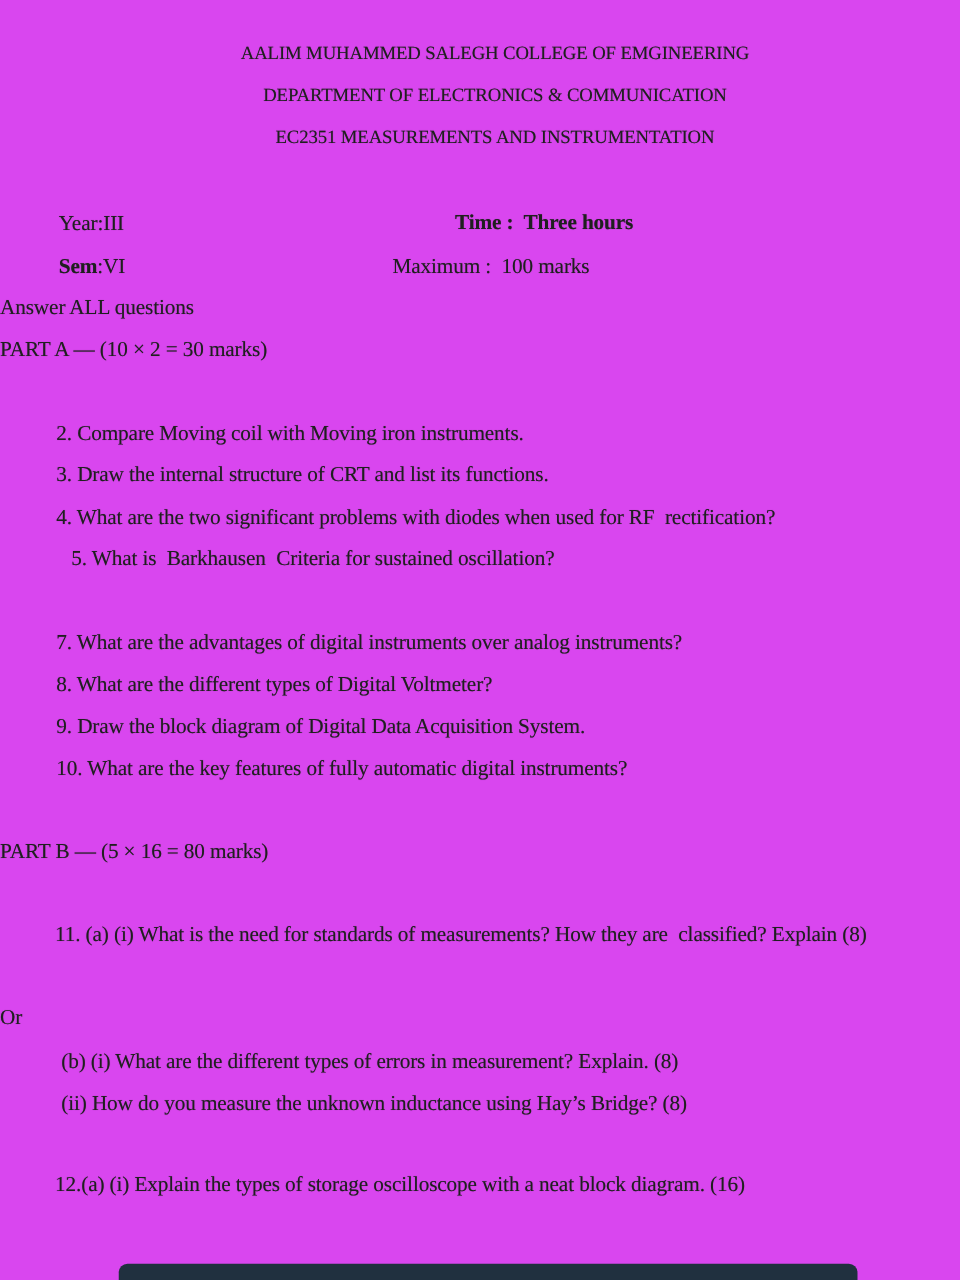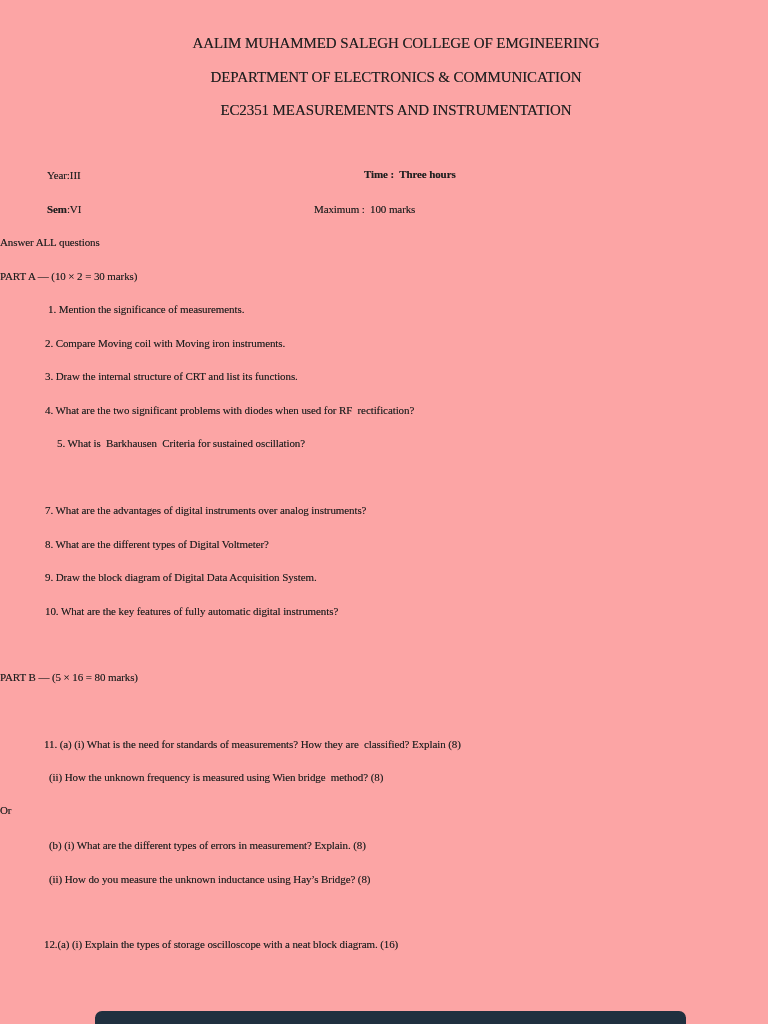--- a/index.html
+++ b/index.html
@@ -12,21 +12,21 @@
     width: 768px;
     height: 1024px;
     background: #ffffff;
     overflow: hidden;
     font-family: "Liberation Serif", "DejaVu Serif", serif;
     color: #1f1f1f;
   }
   .line {
     position: absolute;
     white-space: pre;
-    font-size: 11px;
+    font-size: 17px;
     line-height: 1;
     letter-spacing: -0.1px;
     text-shadow: 0 0 0.6px rgba(40,40,40,0.55);
   }
   .hdr {
     left: 24px;
     right: 0;
     text-align: center;
     font-size: 15px;
   }
@@ -38,50 +38,48 @@
     top: 1011px;
     width: 591px;
     height: 16px;
     border-radius: 7px 7px 0 0;
     background: #20303f;
   }
 </style>
 </head>
 <body>
 
-<div id="page" style="color: rgb(31, 31, 31); background: #fca5a5;">
+<div id="page" style="color: rgb(31, 31, 31); background: #d946ef;">
 
   <div class="line hdr" style="top:36px">AALIM MUHAMMED SALEGH COLLEGE OF EMGINEERING</div>
   <div class="line hdr" style="top:70px">DEPARTMENT OF ELECTRONICS &amp; COMMUNICATION</div>
   <div class="line hdr" style="top:103px">EC2351 MEASUREMENTS AND INSTRUMENTATION</div>
 
   <div class="line" style="left:47px; top:170px">Year:III</div>
   <div class="line bold" style="left:364px; top:169px">Time :  Three hours</div>
 
   <div class="line" style="left:47px; top:204px"><span class="bold">Sem</span><span>:VI</span></div>
   <div class="line" style="left:314px; top:204px">Maximum :  100 marks</div>
 
   <div class="line centerbox" style="left:0; width:594px; top:237px">Answer ALL questions</div>
 
   <div class="line centerbox" style="left:0; width:560px; top:271px">PART A — (10 × 2 = 30 marks)</div>
 
-  <div class="line" style="left:48px; top:304px">1. Mention the significance of measurements.</div>
   <div class="line" style="left:45px; top:338px">2. Compare Moving coil with Moving iron instruments.</div>
   <div class="line" style="left:45px; top:371px">3. Draw the internal structure of CRT and list its functions.</div>
   <div class="line" style="left:45px; top:405px">4. What are the two significant problems with diodes when used for RF  rectification?</div>
   <div class="line" style="left:57px; top:438px">5. What is  Barkhausen  Criteria for sustained oscillation?</div>
   <div class="line" style="left:45px; top:505px">7. What are the advantages of digital instruments over analog instruments?</div>
   <div class="line" style="left:45px; top:539px">8. What are the different types of Digital Voltmeter?</div>
   <div class="line" style="left:45px; top:572px">9. Draw the block diagram of Digital Data Acquisition System.</div>
   <div class="line" style="left:45px; top:606px">10. What are the key features of fully automatic digital instruments?</div>
 
   <div class="line centerbox" style="left:0; width:560px; top:672px">PART B — (5 × 16 = 80 marks)</div>
 
   <div class="line" style="left:44px; top:739px">11. (a) (i) What is the need for standards of measurements? How they are  classified? Explain (8)</div>
-  <div class="line" style="left:49px; top:772px">(ii) How the unknown frequency is measured using Wien bridge  method? (8)</div>
   <div class="line centerbox" style="left:0; width:650px; top:805px">Or</div>
   <div class="line" style="left:49px; top:840px">(b) (i) What are the different types of errors in measurement? Explain. (8)</div>
   <div class="line" style="left:49px; top:874px">(ii) How do you measure the unknown inductance using Hay’s Bridge? (8)</div>
   <div class="line" style="left:44px; top:939px">12.(a) (i) Explain the types of storage oscilloscope with a neat block diagram. (16)</div>
 
   <div id="viewer-toolbar" style="background: rgb(32, 48, 63);"></div>
 
 </div>
 
 </body></html>

